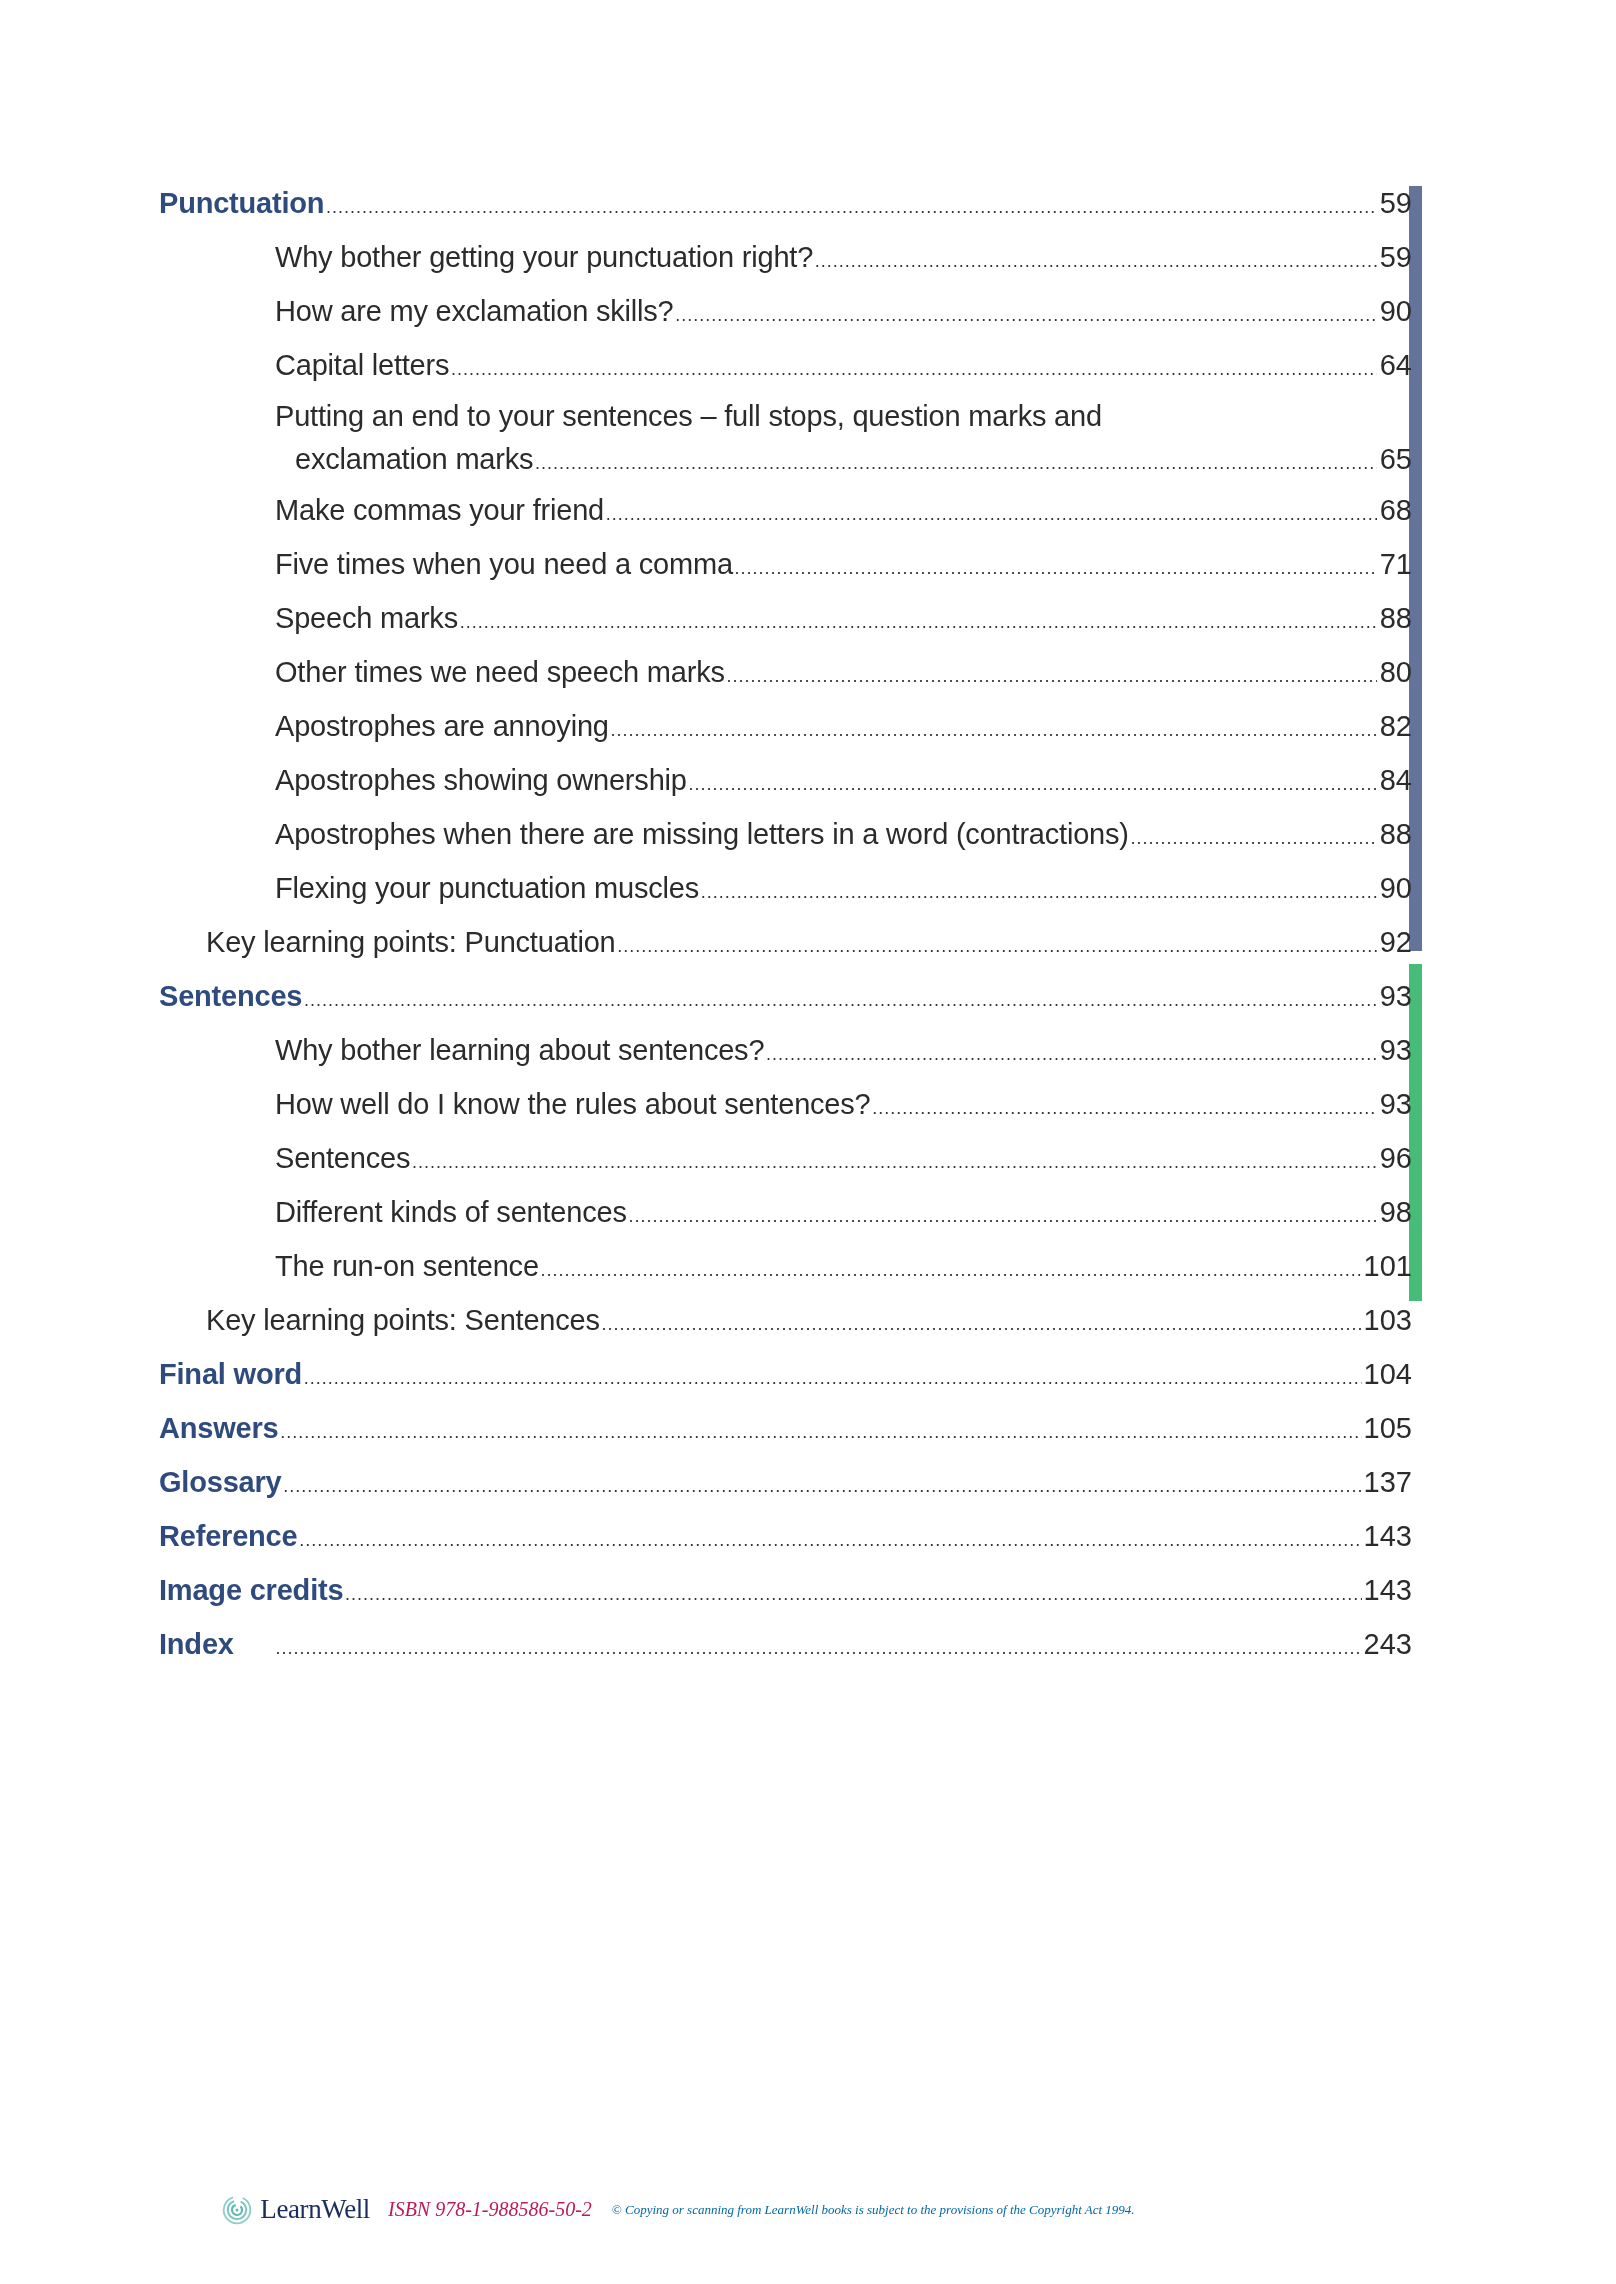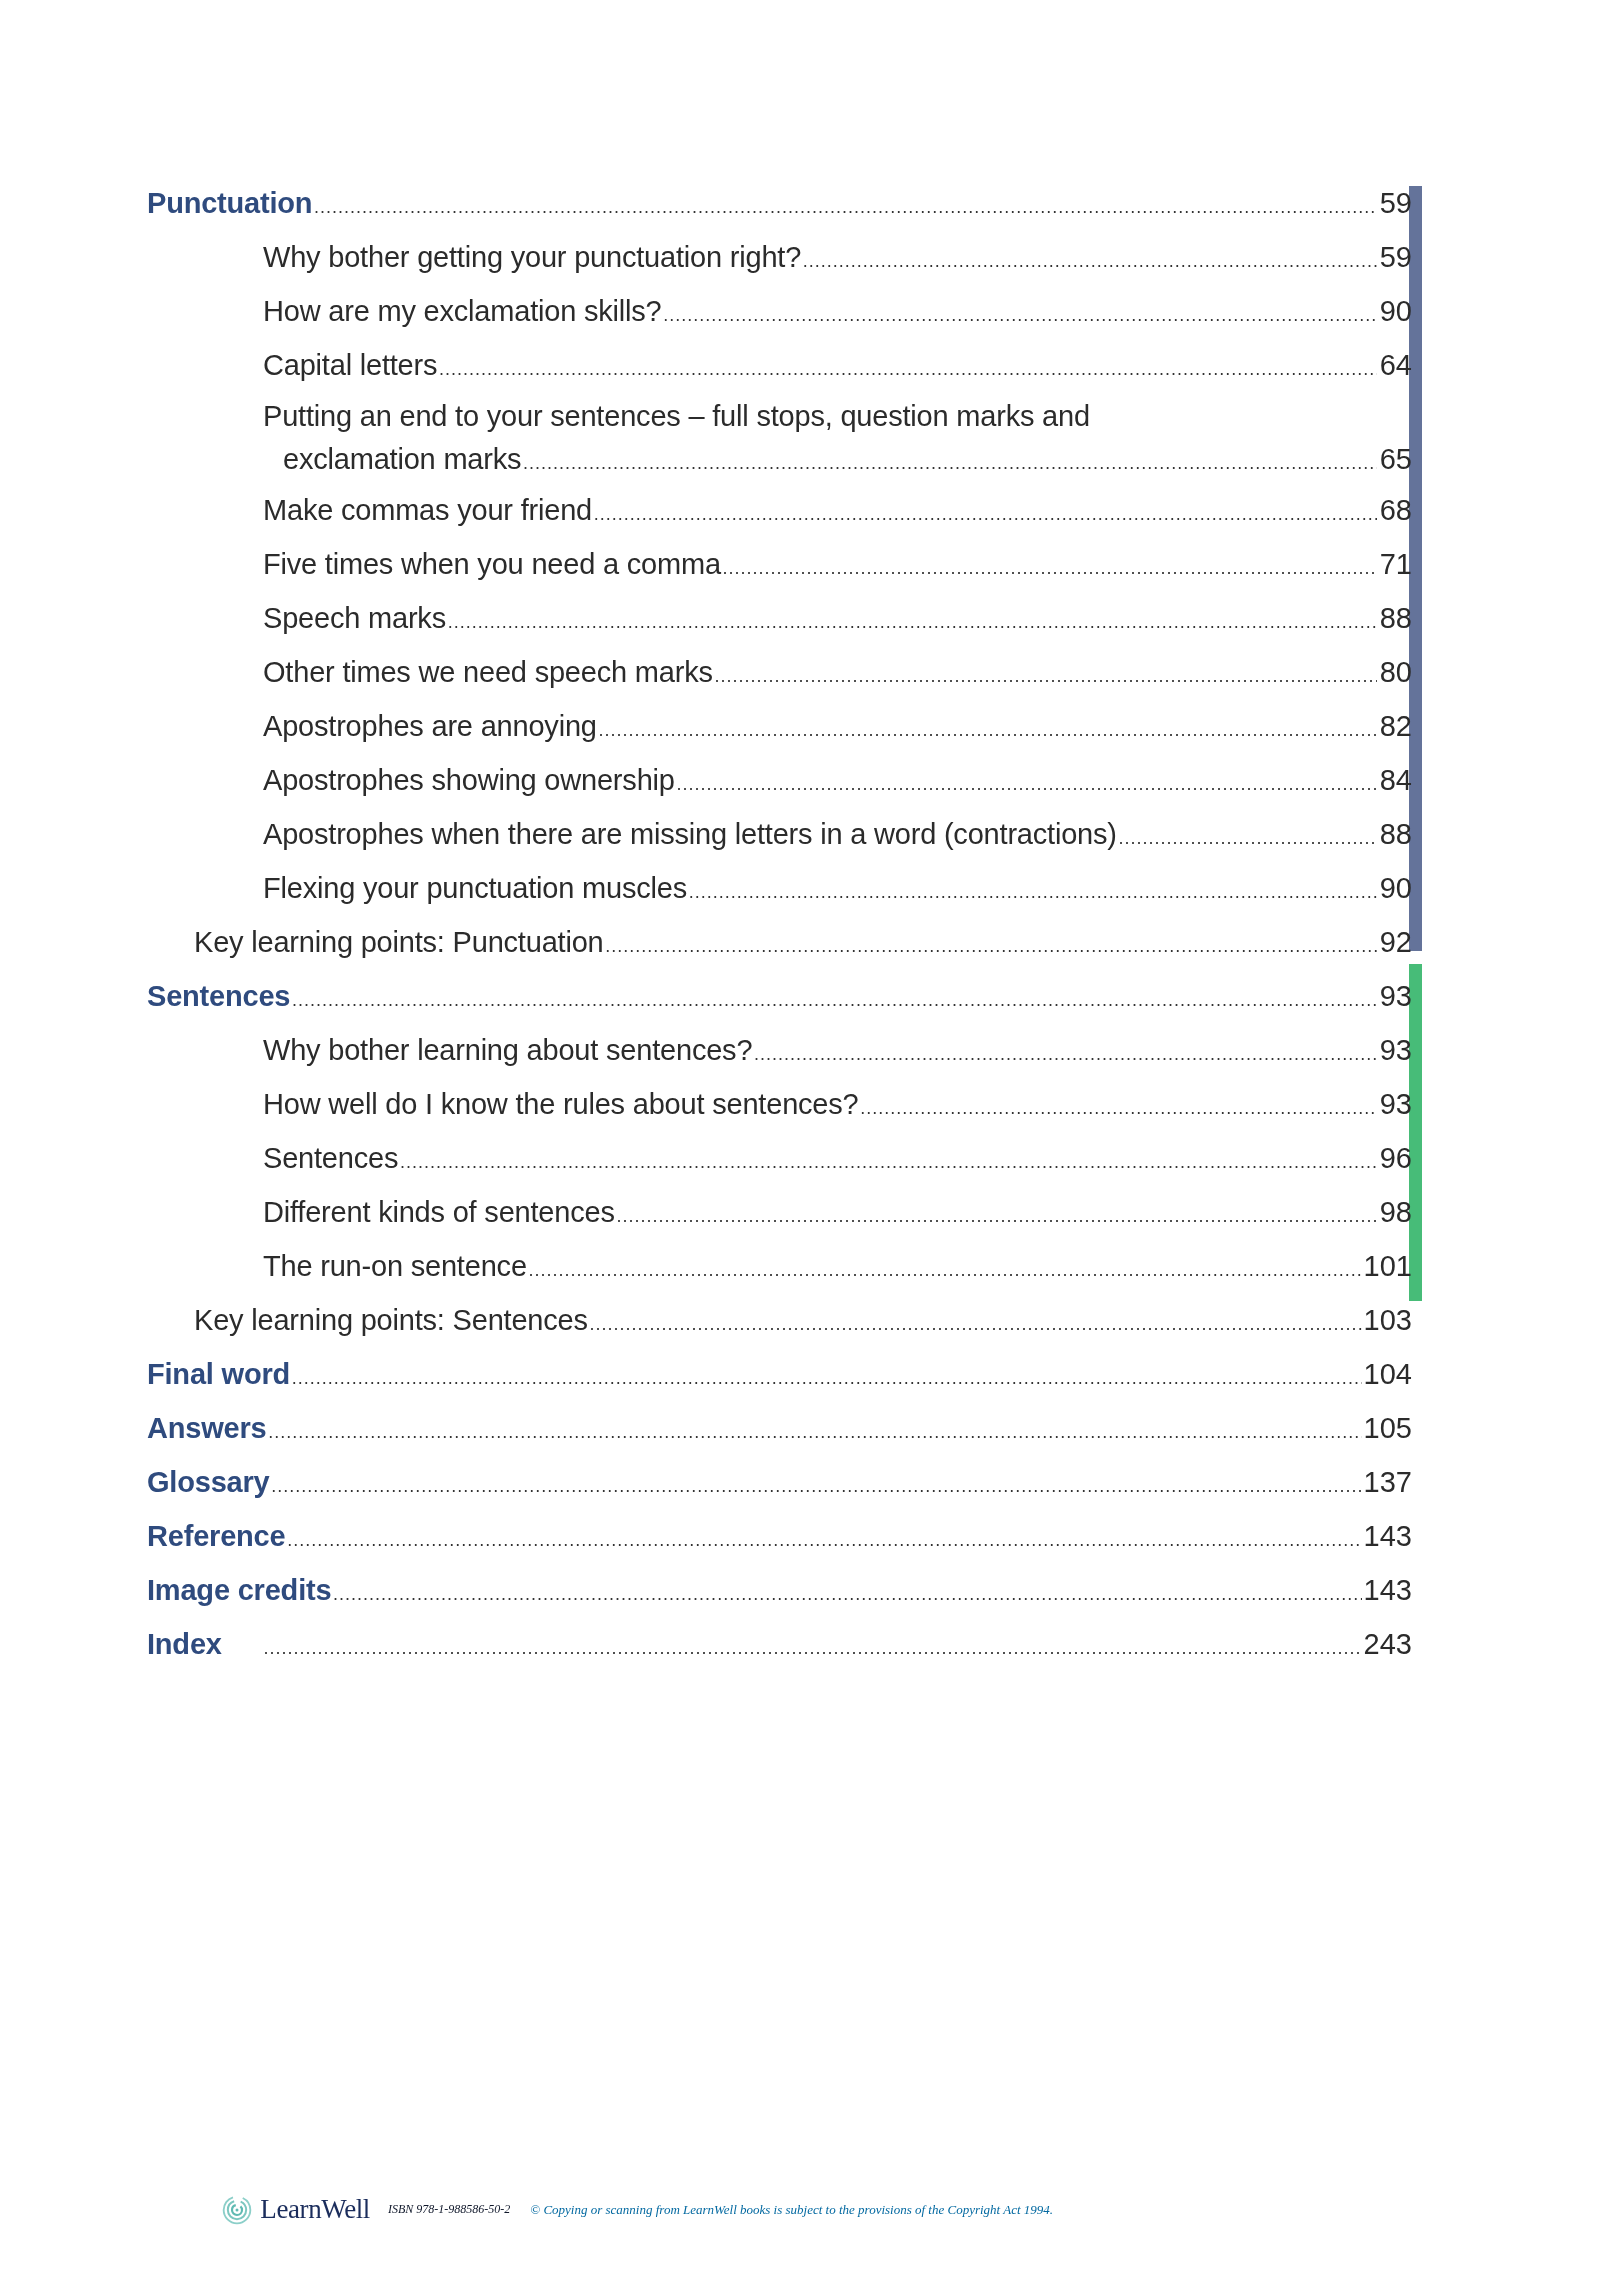--- a/index.html
+++ b/index.html
@@ -1,20 +1,20 @@
 <!DOCTYPE html>
 <html style="font-size:13.3px"><head>
 <meta charset="utf-8">
 <style>
   html, body { margin: 0; padding: 0; background: #ffffff; }
   body { width: 1616px; height: 2284px; position: relative; overflow: hidden;
          font-family: "Liberation Sans", sans-serif; color: #2b2b2b; }
   .toc { position: absolute; left: 0; top: 176px; width: 1616px; }
   .row { position: relative; height: 54px; display: flex; align-items: center;
-         font-size: 29px; line-height: 1; }
+         font-size: 29px; line-height: 1; margin-left: 12px; }
   .row.two-line { height: 91px; align-items: flex-end; padding-bottom: 0; }
   .row .left { position: absolute; display: flex; align-items: baseline; right: 204px; }
   .row.lvl0 .left { left: 147px; }
   .row.lvl1 .left { left: 194px; }
   .row.lvl2 .left { left: 263px; }
   .title { white-space: nowrap; letter-spacing: -0.2px; }
   .lvl0 .title { color: #2f4b7e; font-weight: bold; }
   .leader { flex: 1; overflow: hidden; white-space: nowrap; margin: 0 1.7px; color: #333;
             letter-spacing: 1px; font-size: 18px; }
   .leader::before { content: "........................................................................................................................................................................................................................................................................................................................................................................"; }
@@ -24,21 +24,21 @@
   .two-line .line2 { display: flex; align-items: baseline; padding-left: 20px; }
   .row.two-line .left { top: 10px; gap: 6px; }
   .row:not(.two-line) .left { top: 50%; transform: translateY(-50%); }
   .bar { position: absolute; left: 1409px; width: 13.3px; }
   .bar.punct { top: 186px; height: 765px; background: #64739a; }
   .bar.sent { top: 964px; height: 337px; background: #47bc78; }
   .footer { position: absolute; top: 2193px; left: 222px; height: 33px; display: flex; align-items: center;
             font-size: 16.6px; font-family: Liberation Serif, serif; }
   .logo-icon { width: 30px; height: 30px; margin-right: 8.3px; }
   .brand { font-size: 27px; color: #1b2d5c; letter-spacing: -0.4px; margin-right: 18px; }
-  .isbn { font-style: italic; color: #0f172a; font-size: 12px; margin-right: 20px; }
+  .isbn { font-style: italic; color: #be185d; font-size: 20px; margin-right: 20px; }
   .copyright { font-style: italic; color: #0369a1; font-size: 13px; }
 </style>
 </head>
 <body>
 
 <div class="bar punct"></div>
 <div class="bar sent"></div>
 
 <div class="toc">
 

